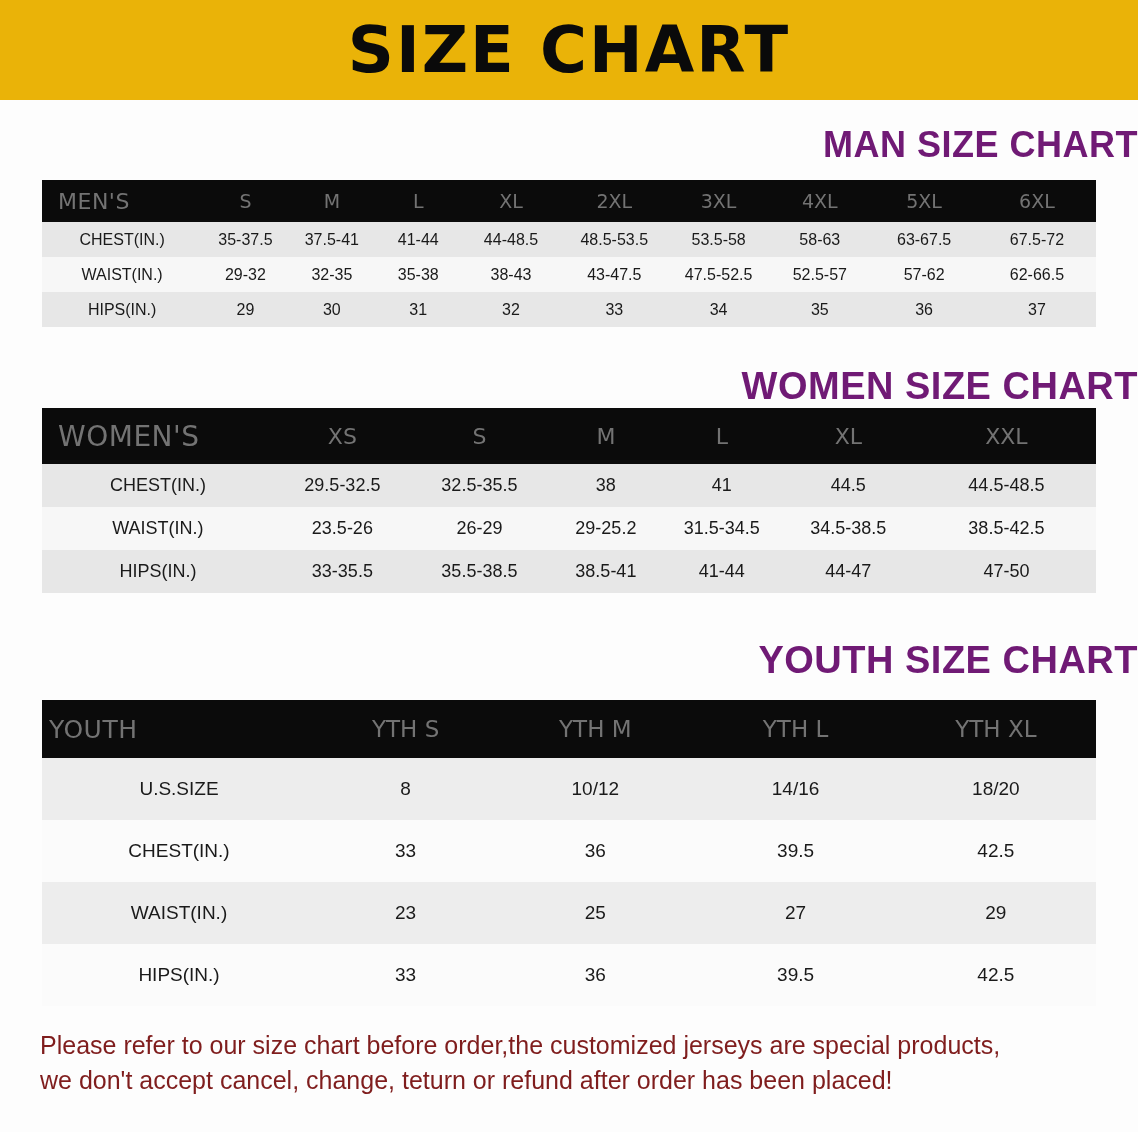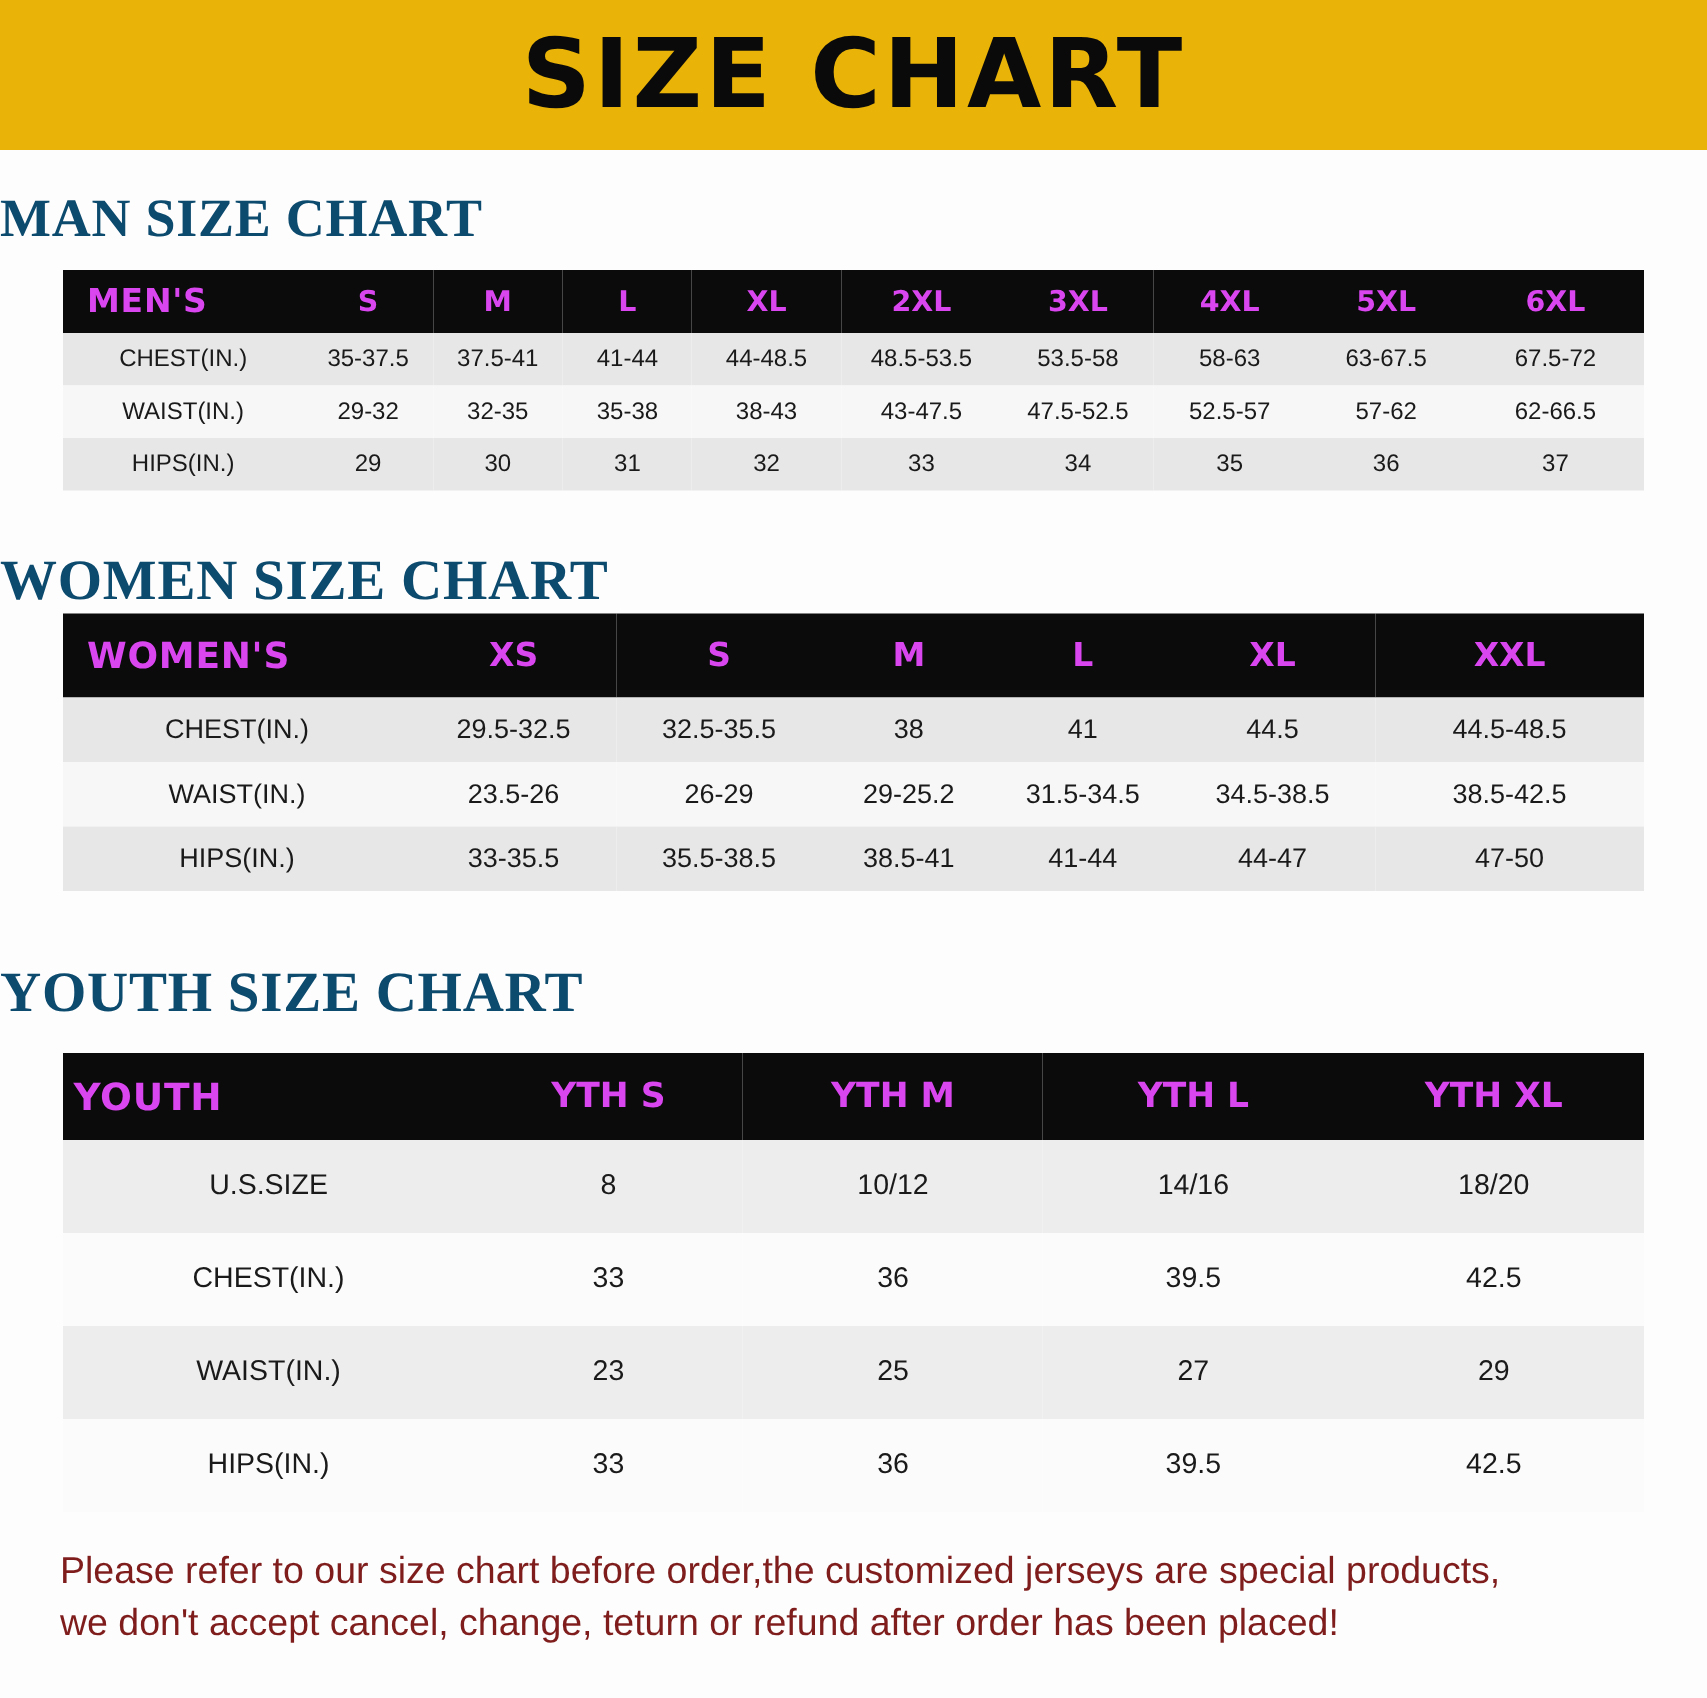--- a/index.html
+++ b/index.html
@@ -31,24 +31,24 @@
     font-family: "DejaVu Sans", sans-serif;
     font-weight: bold;
     font-size: 64px;
     letter-spacing: 2px;
     color: #0a0a0a;
     line-height: 1;
   }
 
   
   .section-title {
-    text-align: left;
-    font-family: Liberation Serif, serif;
+    text-align: right;
+    font-family: Liberation Sans, sans-serif;
     font-weight: bold;
-    color: #0c4a6e;
+    color: #701a75;
   }
   .title-man   { font-size: 36px; margin-top: 24px; margin-bottom: 14px; letter-spacing: 0.5px; }
   .title-women { font-size: 38px; margin-top: 38px; letter-spacing: 0.5px; }
   .title-youth { font-size: 38px; margin-top: 46px; margin-bottom: 18px; letter-spacing: 0.5px; }
 
   
   .tbl-wrap { padding: 0 42px; }
   table {
     width: 100%;
     border-collapse: collapse;
@@ -58,38 +58,38 @@
     text-align: center;
     font-family: "Liberation Sans", sans-serif;
     color: #1a1a1a;
     font-weight: normal;
     padding: 0;
   }
   thead tr {
     background: #0b0b0b;
   }
   thead th {
-    color: #d946ef;
+    color: #737373;
     font-family: "DejaVu Sans", sans-serif;
-    font-weight: bold;
+    font-weight: normal;
   }
   .rowhead {
     text-align: center;
   }
 
   
   .men thead th { height: 42px; font-size: 19px; }
   .men thead th.first { text-align: left; padding-left: 16px; font-size: 22px; letter-spacing: 0.5px; }
   .men tbody td { height: 35px; font-size: 16px; }
   .men tbody tr.odd  { background: #e7e7e7; }
   .men tbody tr.even { background: #f7f7f7; }
 
   
   .women thead th { height: 56px; font-size: 22px; }
-  .women thead th.first { text-align: left; padding-left: 16px; font-size: 24px; letter-spacing: 0.5px; }
+  .women thead th.first { text-align: left; padding-left: 16px; font-size: 28px; letter-spacing: 0.5px; }
   .women tbody td { height: 43px; font-size: 18px; }
   .women tbody tr.odd  { background: #e7e7e7; }
   .women tbody tr.even { background: #f7f7f7; }
 
   
   .youth thead th { height: 58px; font-size: 23px; }
   .youth thead th.first { text-align: left; padding-left: 7px; font-size: 25px; letter-spacing: 0.5px; }
   .youth tbody td { height: 62px; font-size: 19px; }
   .youth tbody tr.odd  { background: #ededed; }
   .youth tbody tr.even { background: #fbfbfb; }

